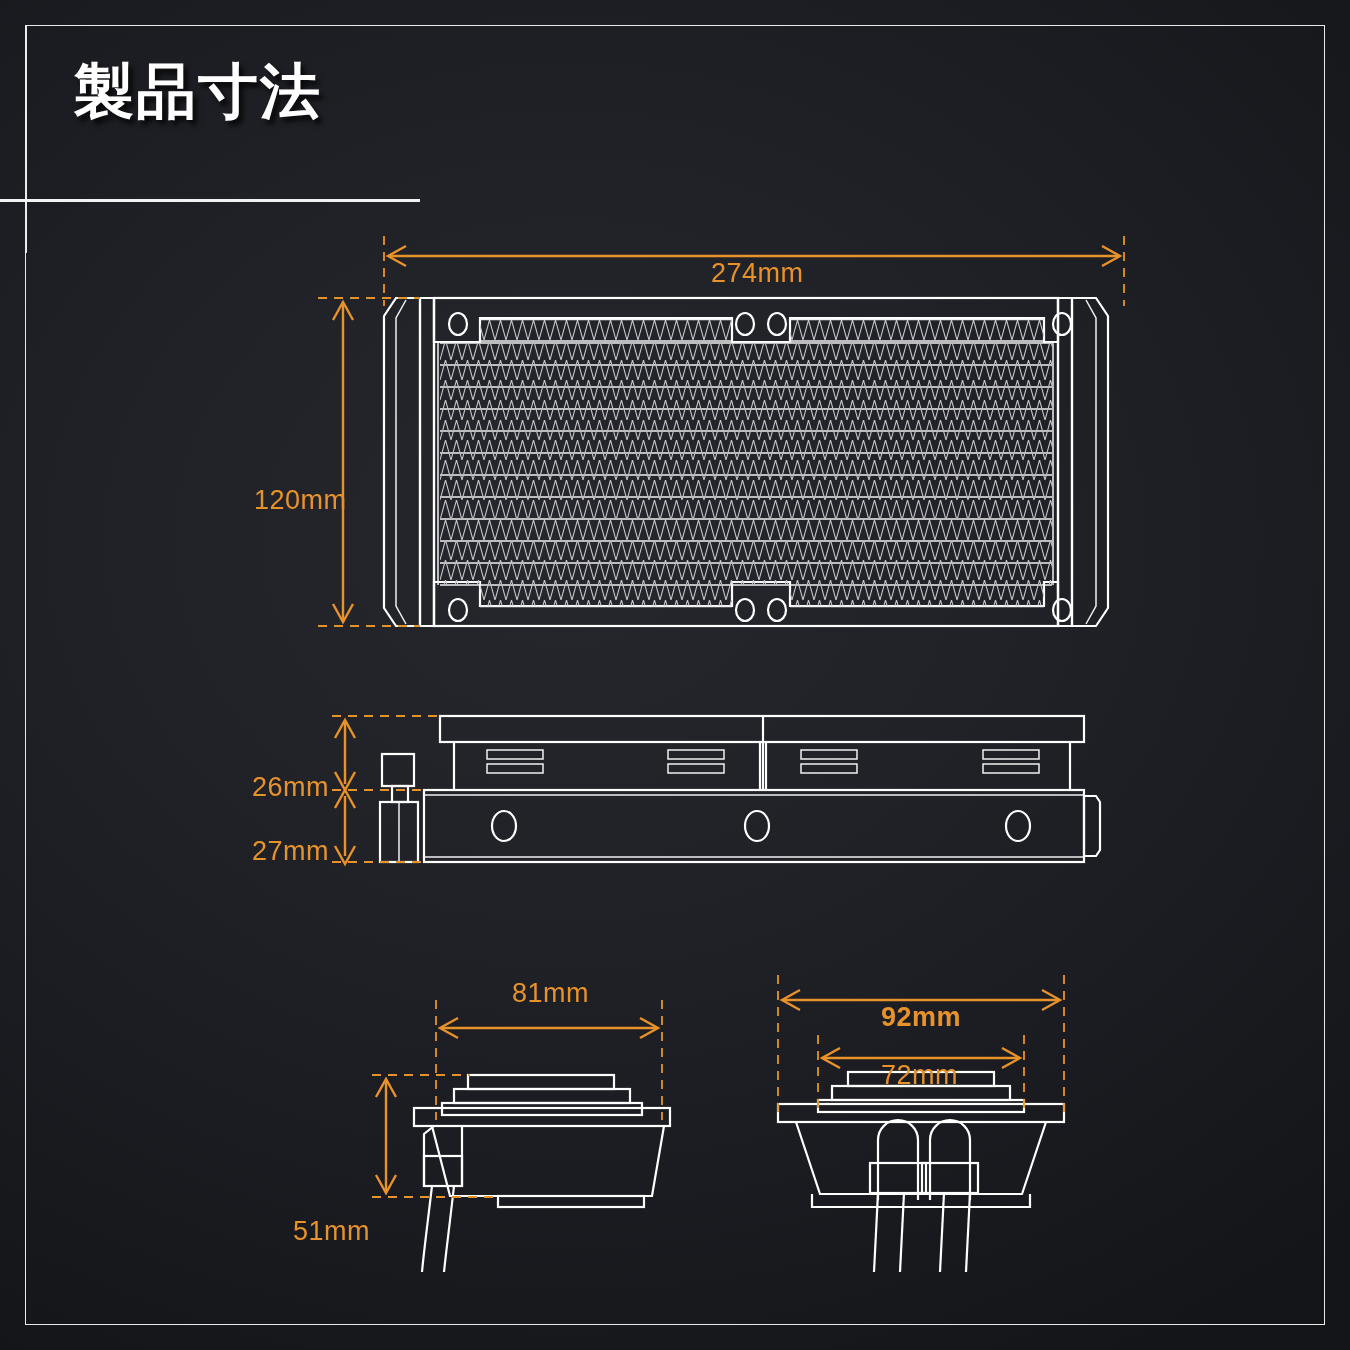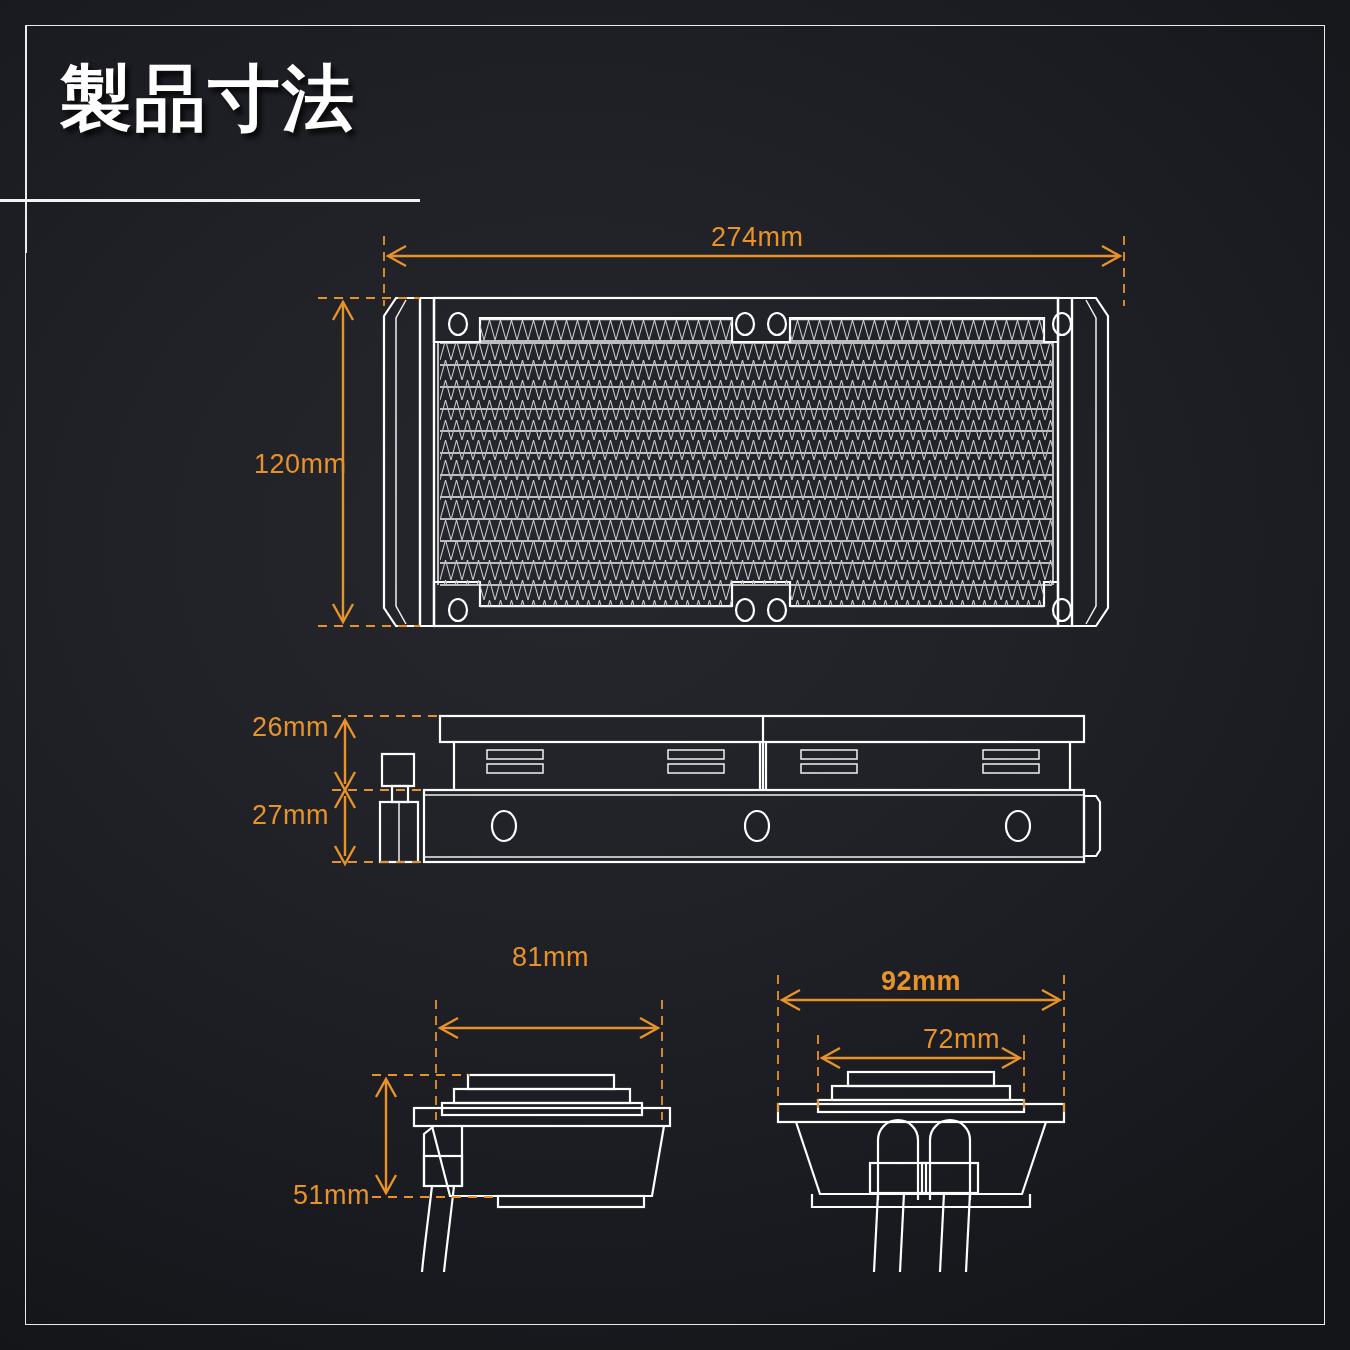--- a/index.html
+++ b/index.html
@@ -23,22 +23,22 @@
   
   .title-vline{
     position:absolute;left:25px;top:25px;width:2px;height:228px;
     background:#ececee;
   }
   .title-hline{
     position:absolute;left:0px;top:199px;width:420px;height:2.5px;
     background:#f2f2f3;
   }
   .page-title{
-    position:absolute;left:60px;top:62px;
-    font-size:72px;font-weight:bold;color:#ffffff;
+    position:absolute;left:74px;top:62px;
+    font-size:60px;font-weight:bold;color:#ffffff;
     letter-spacing:2px;
     text-shadow:4px 5px 5px rgba(0,0,0,.75);
     line-height:1;
     white-space:nowrap;
   }
 
   
   .layer{position:absolute;left:0;top:0;width:1350px;height:1350px;}
   svg{display:block;overflow:visible;}
 
@@ -47,20 +47,21 @@
   .dim{stroke:#e8922a;fill:none;stroke-width:2.4;}
   .dash{stroke:#e8922a;fill:none;stroke-width:1.8;stroke-dasharray:9 7;}
 
   .dimlabel{
     position:absolute;
     color:#e8922a;
     font-size:27px;
     font-weight:normal;
     letter-spacing:.5px;
     white-space:nowrap;
+    margin-top:36px;
   }
 </style>
 </head>
 <body>
 
 <div id="stage">
 
   <div class="frame"></div>
   <div class="title-vline"></div>
   <div class="title-hline"></div>
@@ -287,25 +288,25 @@
       <path class="dim" d="M 1002,1048 L 1020,1058 L 1002,1068"></path>
     </g>
 
   </svg>
   </div>
 
   <div class="dimlabel" style="left:711px;top:222px;">274mm</div>
 
   <div class="dimlabel" style="left:254px;top:449px;">120mm</div>
 
-  <div class="dimlabel" style="left:252px;top:712px;">26mm</div>
+  <div class="dimlabel" style="left:252px;top:736px;">26mm</div>
 
   <div class="dimlabel" style="left:252px;top:800px;">27mm</div>
 
   <div class="dimlabel" style="left:512px;top:942px;">81mm</div>
 
   <div class="dimlabel" style="left:293px;top:1180px;">51mm</div>
 
   <div class="dimlabel" style="left:881px;top:966px;font-weight:bold;">92mm</div>
 
-  <div class="dimlabel" style="left:923px;top:1024px;">72mm</div>
+  <div class="dimlabel" style="left:881px;top:1024px;">72mm</div>
 
 </div>
 
 </body></html>

